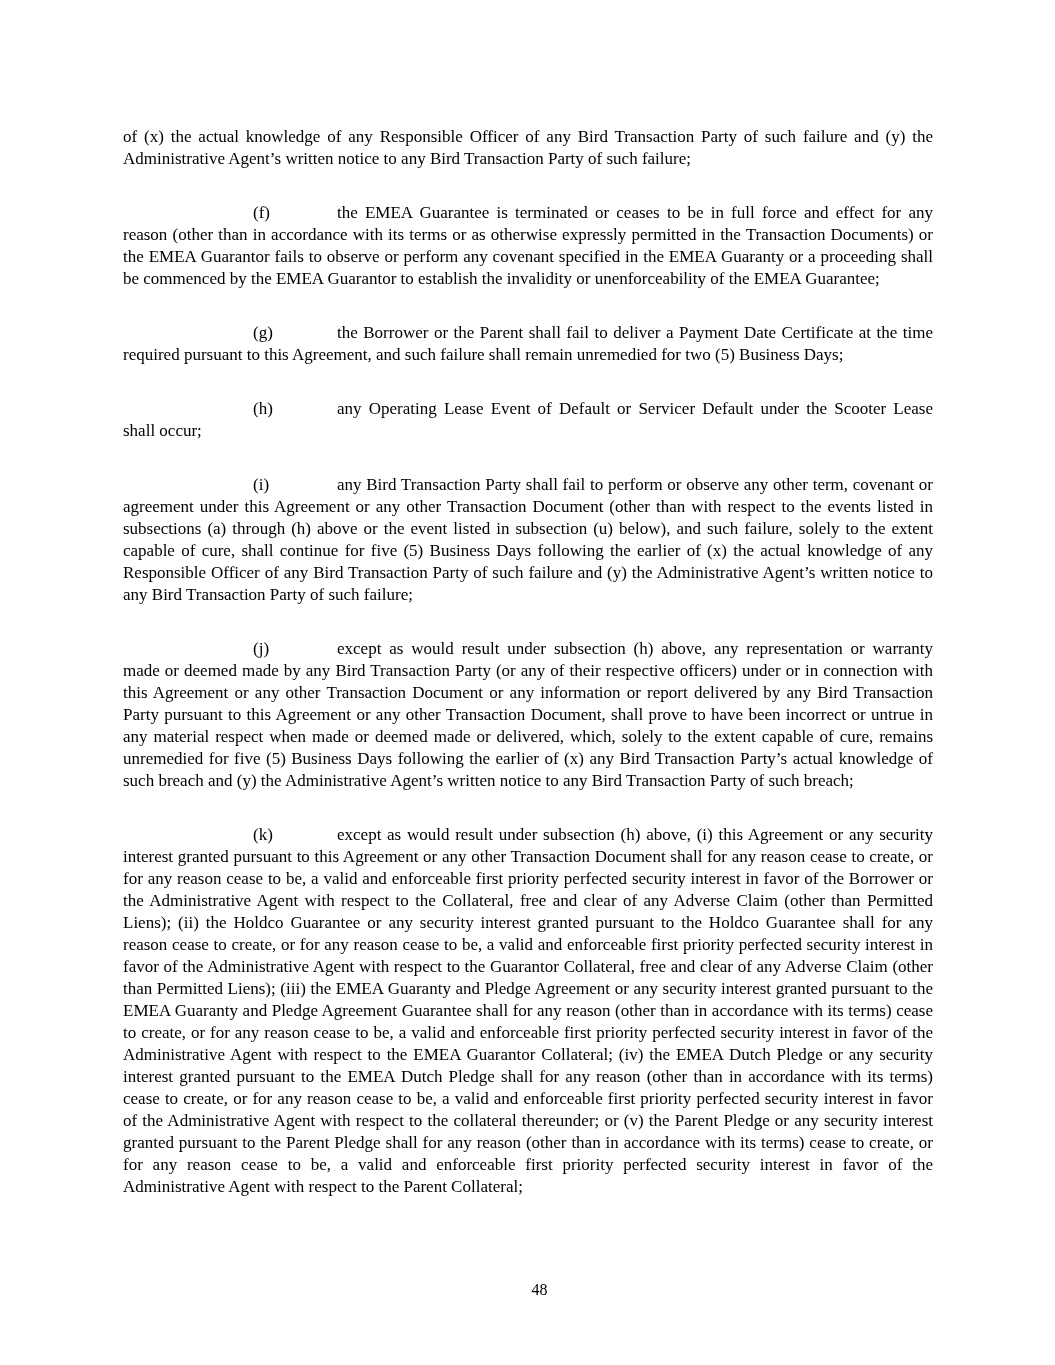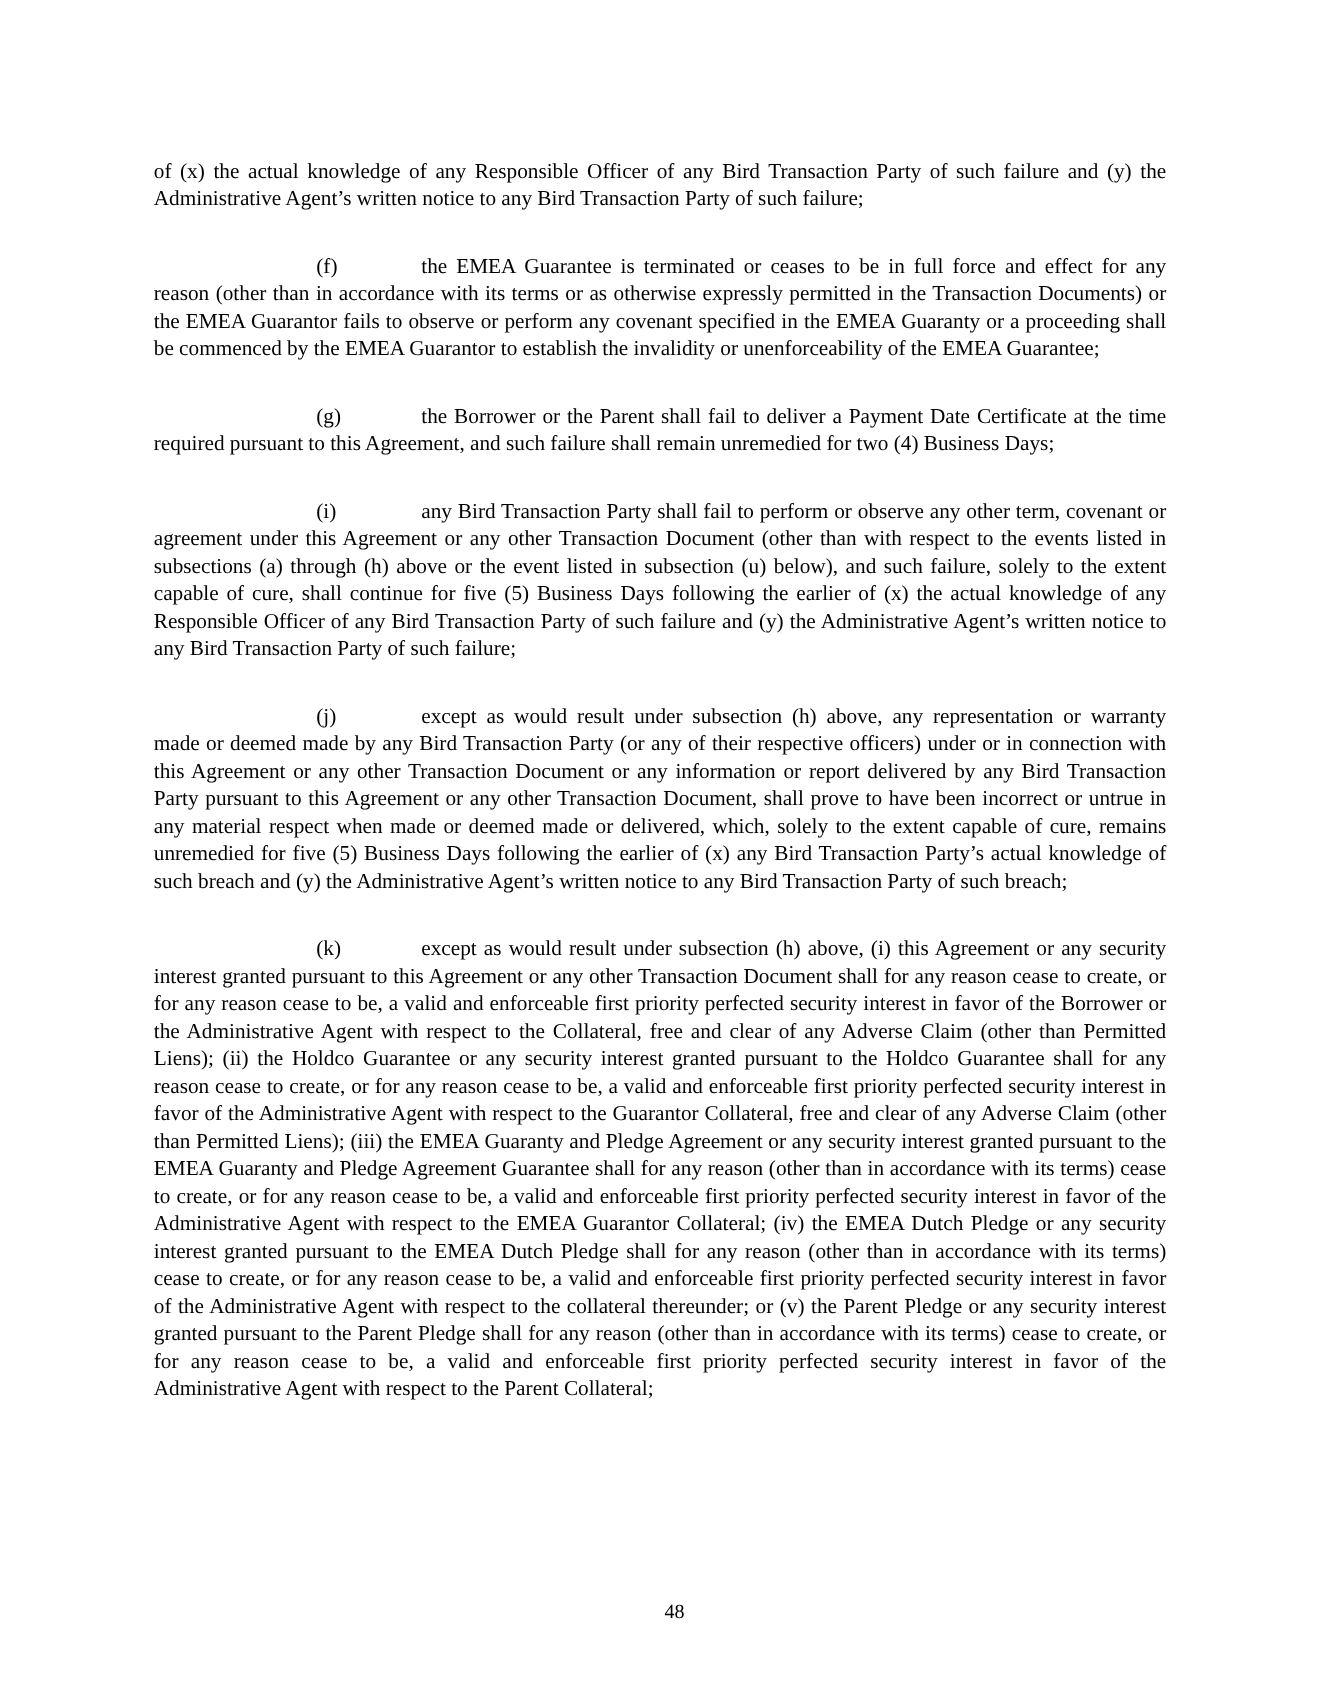--- a/index.html
+++ b/index.html
@@ -60,22 +60,23 @@
 </head>
 <body>
 
 <div class="page">
   <div class="content">
 
     <p class="para"><span>of (x) the actual knowledge of any Responsible Officer of any Bird Transaction Party of such failure and (y) the Administrative Agent’s written notice to any Bird Transaction Party of such failure;</span></p>
 
     <p class="para hang"><span class="label-box">(f)</span><span>the EMEA Guarantee is terminated or ceases to be in full force and effect for any reason (other than in accordance with its terms or as otherwise expressly permitted in the Transaction Documents) or the EMEA Guarantor fails to observe or perform any covenant specified in the EMEA Guaranty or a proceeding shall be commenced by the EMEA Guarantor to establish the invalidity or unenforceability of the EMEA Guarantee;</span></p>
 
-    <p class="para hang"><span class="label-box">(g)</span><span>the Borrower or the Parent shall fail to deliver a Payment Date Certificate at the time required pursuant to this Agreement, and such failure shall remain unremedied for two (4) Business Days;</span></p>
+    <p class="para hang"><span class="label-box">(g)</span><span>the Borrower or the Parent shall fail to deliver a Payment Date Certificate at the time required pursuant to this Agreement, and such failure shall remain unremedied for two (5) Business Days;</span></p>
 
+    <p class="para hang"><span class="label-box">(h)</span><span>any Operating Lease Event of Default or Servicer Default under the Scooter Lease shall occur;</span></p>
 
     <p class="para hang"><span class="label-box">(i)</span><span>any Bird Transaction Party shall fail to perform or observe any other term, covenant or agreement under this Agreement or any other Transaction Document (other than with respect to the events listed in subsections (a) through (h) above or the event listed in subsection (u) below), and such failure, solely to the extent capable of cure, shall continue for five (5) Business Days following the earlier of (x) the actual knowledge of any Responsible Officer of any Bird Transaction Party of such failure and (y) the Administrative Agent’s written notice to any Bird Transaction Party of such failure;</span></p>
 
     <p class="para hang"><span class="label-box">(j)</span><span>except as would result under subsection (h) above, any representation or warranty made or deemed made by any Bird Transaction Party (or any of their respective officers) under or in connection with this Agreement or any other Transaction Document or any information or report delivered by any Bird Transaction Party pursuant to this Agreement or any other Transaction Document, shall prove to have been incorrect or untrue in any material respect when made or deemed made or delivered, which, solely to the extent capable of cure, remains unremedied for five (5) Business Days following the earlier of (x) any Bird Transaction Party’s actual knowledge of such breach and (y) the Administrative Agent’s written notice to any Bird Transaction Party of such breach;</span></p>
 
     <p class="para hang"><span class="label-box">(k)</span><span>except as would result under subsection (h) above, (i) this Agreement or any security interest granted pursuant to this Agreement or any other Transaction Document shall for any reason cease to create, or for any reason cease to be, a valid and enforceable first priority perfected security interest in favor of the Borrower or the Administrative Agent with respect to the Collateral, free and clear of any Adverse Claim (other than Permitted Liens); (ii) the Holdco Guarantee or any security interest granted pursuant to the Holdco Guarantee shall for any reason cease to create, or for any reason cease to be, a valid and enforceable first priority perfected security interest in favor of the Administrative Agent with respect to the Guarantor Collateral, free and clear of any Adverse Claim (other than Permitted Liens); (iii) the EMEA Guaranty and Pledge Agreement or any security interest granted pursuant to the EMEA Guaranty and Pledge Agreement Guarantee shall for any reason (other than in accordance with its terms) cease to create, or for any reason cease to be, a valid and enforceable first priority perfected security interest in favor of the Administrative Agent with respect to the EMEA Guarantor Collateral;  (iv) the EMEA Dutch Pledge or any security interest granted pursuant to the EMEA Dutch Pledge shall for any reason (other than in accordance with its terms) cease to create, or for any reason cease to be, a valid and enforceable first priority perfected security interest in favor of the Administrative Agent with respect to the collateral thereunder; or (v) the Parent Pledge or any security interest granted pursuant to the Parent Pledge shall for any reason (other than in accordance with its terms) cease to create, or for any reason cease to be, a valid and enforceable first priority perfected security interest in favor of the Administrative Agent with respect to the Parent Collateral;</span></p>
 
   </div>
 
   <div class="page-num">48</div>

